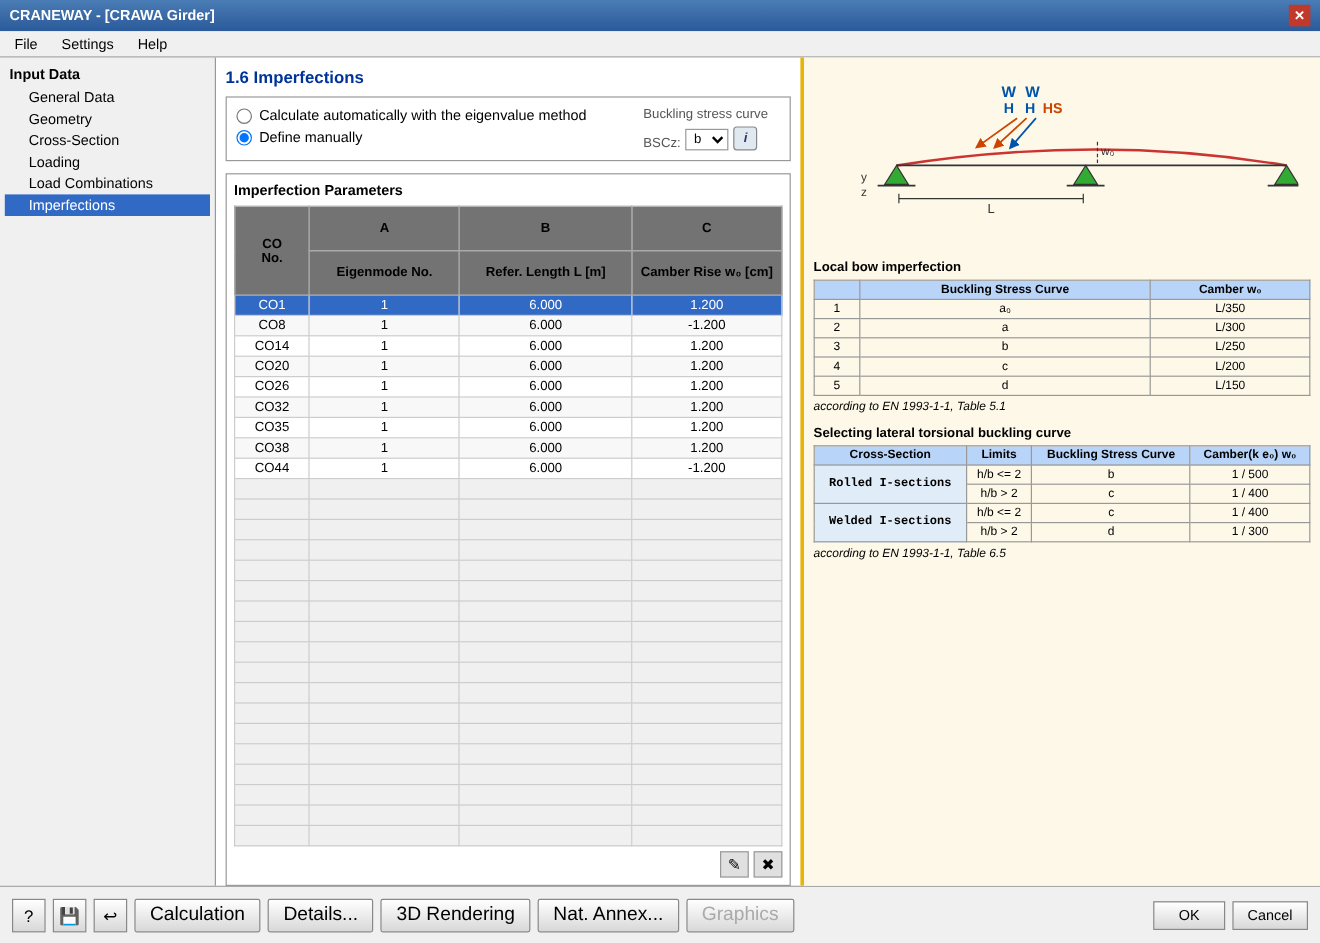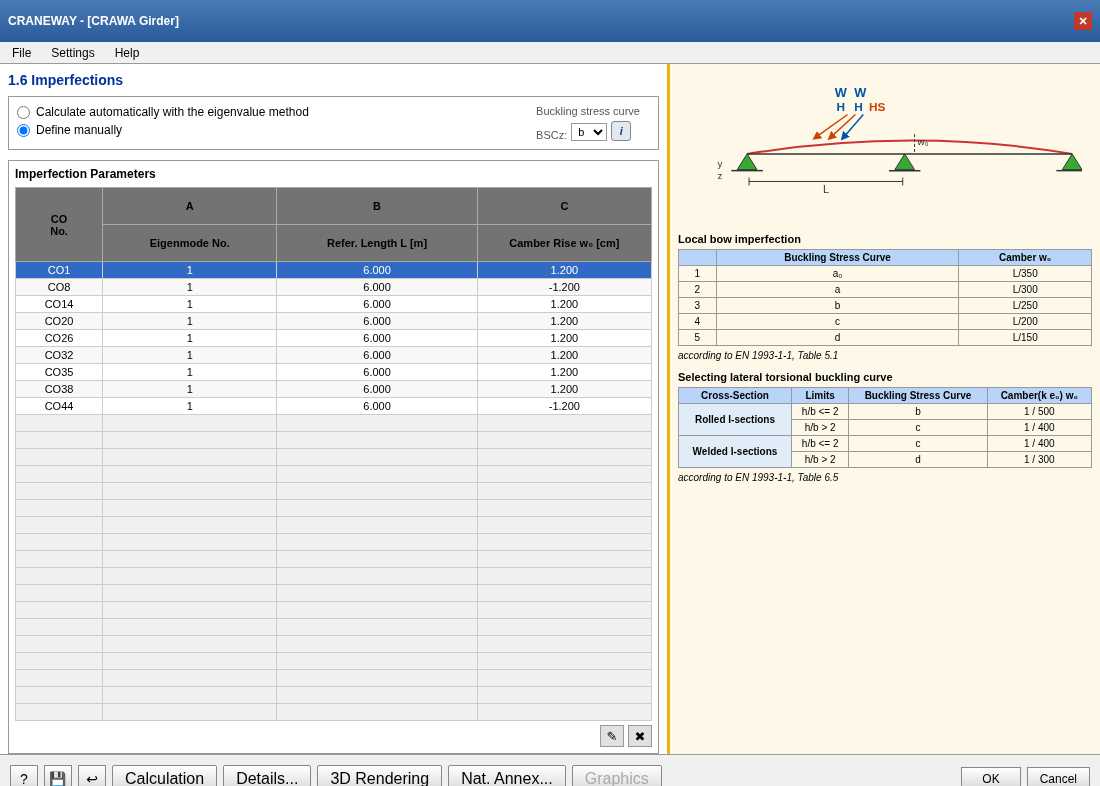--- a/index.html
+++ b/index.html
@@ -6,21 +6,21 @@
     body { font-family: Arial, sans-serif; font-size: 12px; background: #d4d0c8; width: 1100px; height: 786px; overflow: hidden; }
     
     
     .title-bar {
       background: linear-gradient(to bottom, #4a7cb5, #2a5a9a);
       color: white;
       padding: 4px 8px;
       display: flex;
       justify-content: space-between;
       align-items: center;
-      height: 42px;
+      height: 26px;
     }
     .title-bar-title { font-size: 12px; font-weight: bold; }
     .title-bar-close {
       background: #c0392b;
       color: white;
       border: none;
       width: 18px;
       height: 18px;
       cursor: pointer;
       font-size: 11px;
@@ -273,20 +273,21 @@
     }
     .info-table td {
       border: 1px solid #999;
       padding: 2px 6px;
       text-align: center;
     }
     .info-table .row-header {
       background: #e0ecf8;
       font-weight: bold;
       text-align: left;
+      font-family: Liberation Mono, monospace;
     }
     .ref-note {
       font-size: 10px;
       font-style: italic;
       margin-top: 3px;
       text-align: left;
     }
     
     .sub-title {
       font-size: 11px;
@@ -308,20 +309,29 @@
 </div>
 
 <div class="menu-bar">
   <span class="menu-item">File</span>
   <span class="menu-item">Settings</span>
   <span class="menu-item">Help</span>
 </div>
 
 <div class="main-layout">
 
+  <div class="sidebar">
+    <div class="sidebar-group-title">Input Data</div>
+    <div class="sidebar-item">General Data</div>
+    <div class="sidebar-item">Geometry</div>
+    <div class="sidebar-item">Cross-Section</div>
+    <div class="sidebar-item">Loading</div>
+    <div class="sidebar-item">Load Combinations</div>
+    <div class="sidebar-item active">Imperfections</div>
+  </div>
 
   <div class="content-area">
 
     <div class="left-panel">
       <div class="section-title">1.6  Imperfections</div>
 
       <div class="definition-box">
         <div style="display:flex; align-items:flex-start; justify-content:space-between;">
           <div>
             <div class="radio-row">

